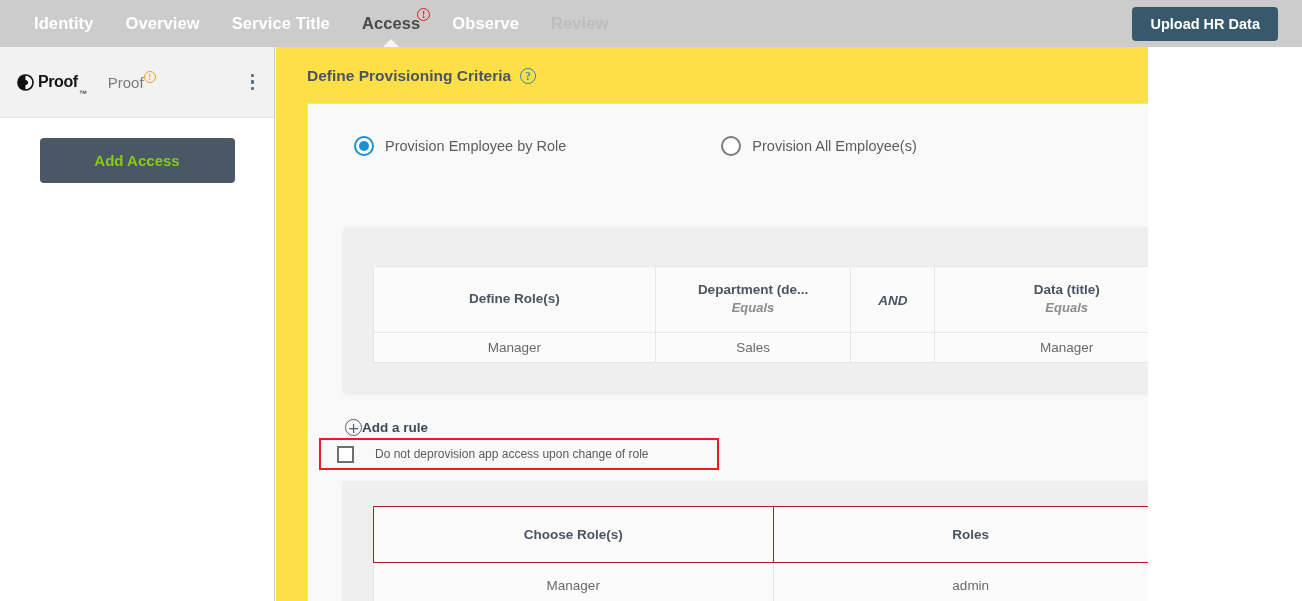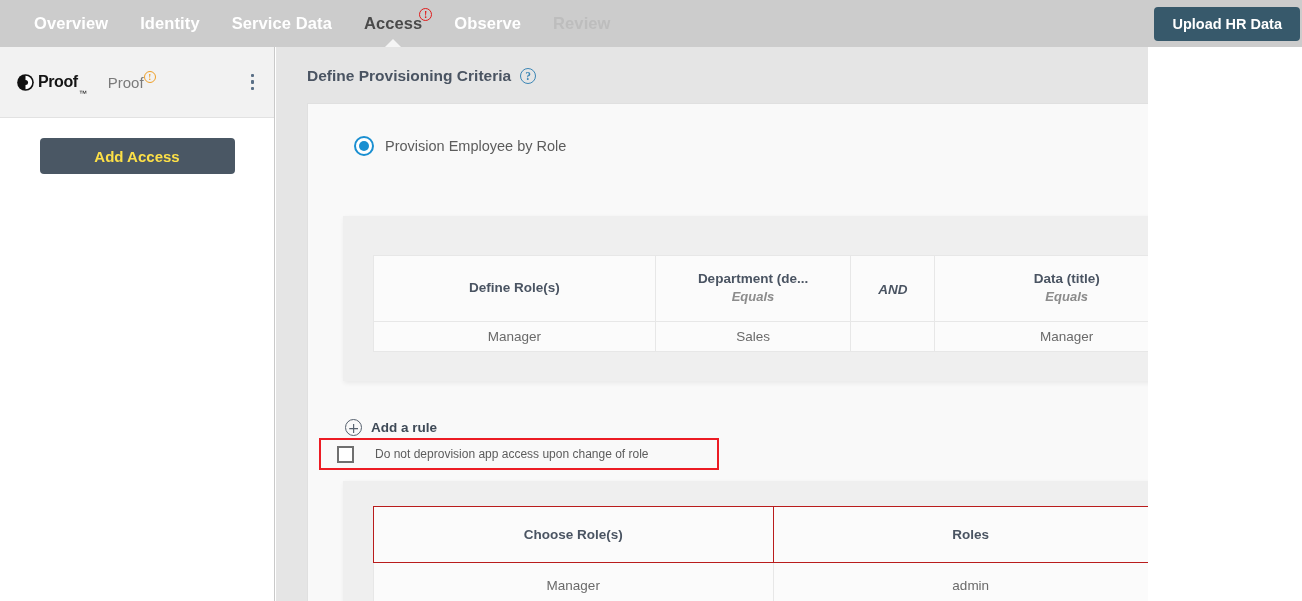--- a/index.html
+++ b/index.html
@@ -34,21 +34,21 @@
   .alert-badge {
     position: absolute; top: 8px; right: 6px;
     width: 13px; height: 13px; border-radius: 50%;
     border: 1.3px solid #e01b1b; color: #e01b1b;
     font-size: 10px; font-weight: bold; line-height: 10px;
     display: flex; align-items: center; justify-content: center;
     font-family: "Liberation Serif", serif;
   }
   #nav-actions {
     margin-left: auto; display: flex; gap: 4px;
-    padding-right: 2px;
+    padding-right: 24px;
   }
   .nav-btn {
     background: #37596b; color: #ffffff; border: none; border-radius: 4px;
     font-family: "Liberation Sans", sans-serif;
     font-size: 14.5px; font-weight: bold;
     padding: 0 18px; height: 34px; cursor: pointer; white-space: nowrap;
   }
 
   
   #sidebar {
@@ -79,32 +79,32 @@
   }
   #sidebar-menu-dots {
     margin-left: auto; display: flex; flex-direction: column;
     gap: 3px; cursor: pointer; padding: 4px;
   }
   #sidebar-menu-dots span {
     display: block; width: 3.5px; height: 3.5px; background: #5a6f86; border-radius: 1px;
   }
   #add-access-button {
     display: block; margin: 20px auto 0 auto;
-    width: 195px; height: 36px;
-    background: #4a5764; color: #fde047;
+    width: 195px; height: 45px;
+    background: #4a5764; color: #84cc16;
     border: none; border-radius: 4px;
     font-family: "Liberation Sans", sans-serif;
     font-size: 15px; font-weight: bold; cursor: pointer;
   }
 
   
   #main {
     position: absolute; left: 276px; top: 47px;
     width: 872px; height: 554px;
-    background: #e5e5e5;
+    background: #fde047;
     overflow: hidden;
   }
   #main-title-row {
     display: flex; align-items: center; padding: 20px 0 0 31px;
   }
   #main-title { font-size: 15.5px; font-weight: bold; color: #4a5462; }
   .help-icon {
     margin-left: 9px; width: 16px; height: 16px; border-radius: 50%;
     border: 1.4px solid #3c86b5; color: #3c86b5;
     font-size: 11.5px; font-weight: bold;
@@ -129,21 +129,21 @@
   }
   .radio-opt.selected .radio-mark { border-color: #1a8fd1; }
   .radio-opt.selected .radio-mark::after {
     content: ""; width: 10px; height: 10px; border-radius: 50%; background: #1a8fd1;
   }
   .radio-label { margin-left: 11px; font-size: 14.5px; color: #5c5c5c; white-space: nowrap; }
   #radio-opt-all { margin-left: 155px; }
 
   
   #rule-block {
-    position: absolute; left: 35px; top: 112px;
+    position: absolute; left: 35px; top: 123px;
     width: 908px; height: 165px;
     background: #efefef;
   }
   .rule-table {
     position: absolute; left: 30px; top: 39px;
     width: 826px;
     background: #fbfbfb;
     border: 1px solid #e4e4e4;
     border-collapse: collapse;
   }
@@ -169,21 +169,21 @@
     position: absolute; left: 37px; top: 315px;
     display: flex; align-items: center; cursor: pointer;
   }
   .circle-plus-outline {
     width: 17px; height: 17px; border-radius: 50%;
     border: 1.4px solid #55606d; color: #55606d;
     display: flex; align-items: center; justify-content: center;
     font-size: 14px; line-height: 1;
     font-family: "DejaVu Sans", sans-serif;
   }
-  #add-rule-label { margin-left: 9px; font-size: 13.5px; font-weight: bold; color: #3f4a57; }
+  #add-rule-label { font-size: 13.5px; font-weight: bold; color: #3f4a57; }
 
   
   #deprovision-row {
     position: absolute; left: 11px; top: 334px;
     width: 400px; height: 32px;
     border: 2px solid #ec1c24;
     display: flex; align-items: center;
     background: #f9f9f9;
   }
   #deprovision-checkbox {
@@ -216,27 +216,27 @@
   .col-roles  { width: 396px; }
 
   .shadow-card { box-shadow: 1px 2px 5px rgba(0,0,0,.07); }
 </style>
 </head>
 <body>
 
 <div id="topnav">
   <div id="nav-tabs">
     <div class="nav-tab">
+      <span>Identity</span>
+    </div>
+    <div class="nav-tab">
       <span>Overview</span>
     </div>
     <div class="nav-tab">
-      <span>Identity</span>
-    </div>
-    <div class="nav-tab">
-      <span>Service Data</span>
+      <span>Service Title</span>
     </div>
     <div class="nav-tab active">
       <span>Access</span>
       <span class="alert-badge">!</span>
       <span class="pointer"></span>
     </div>
     <div class="nav-tab">
       <span>Observe</span>
     </div>
     <div class="nav-tab dim">
@@ -278,20 +278,24 @@
     <span id="main-title">Define Provisioning Criteria</span>
     <span class="help-icon">?</span>
   </div>
 
   <div id="criteria-card">
 
     <div id="radio-row">
       <div class="radio-opt selected">
         <span class="radio-mark"></span>
         <span class="radio-label">Provision Employee by Role</span>
+      </div>
+      <div class="radio-opt" id="radio-opt-all">
+        <span class="radio-mark"></span>
+        <span class="radio-label">Provision All Employee(s)</span>
       </div>
     </div>
 
     <div id="rule-block" class="shadow-card">
       <table class="rule-table">
         <thead>
           <tr>
             <th class="col-role">
               <span class="th-main">Define Role(s)</span>
             </th>

